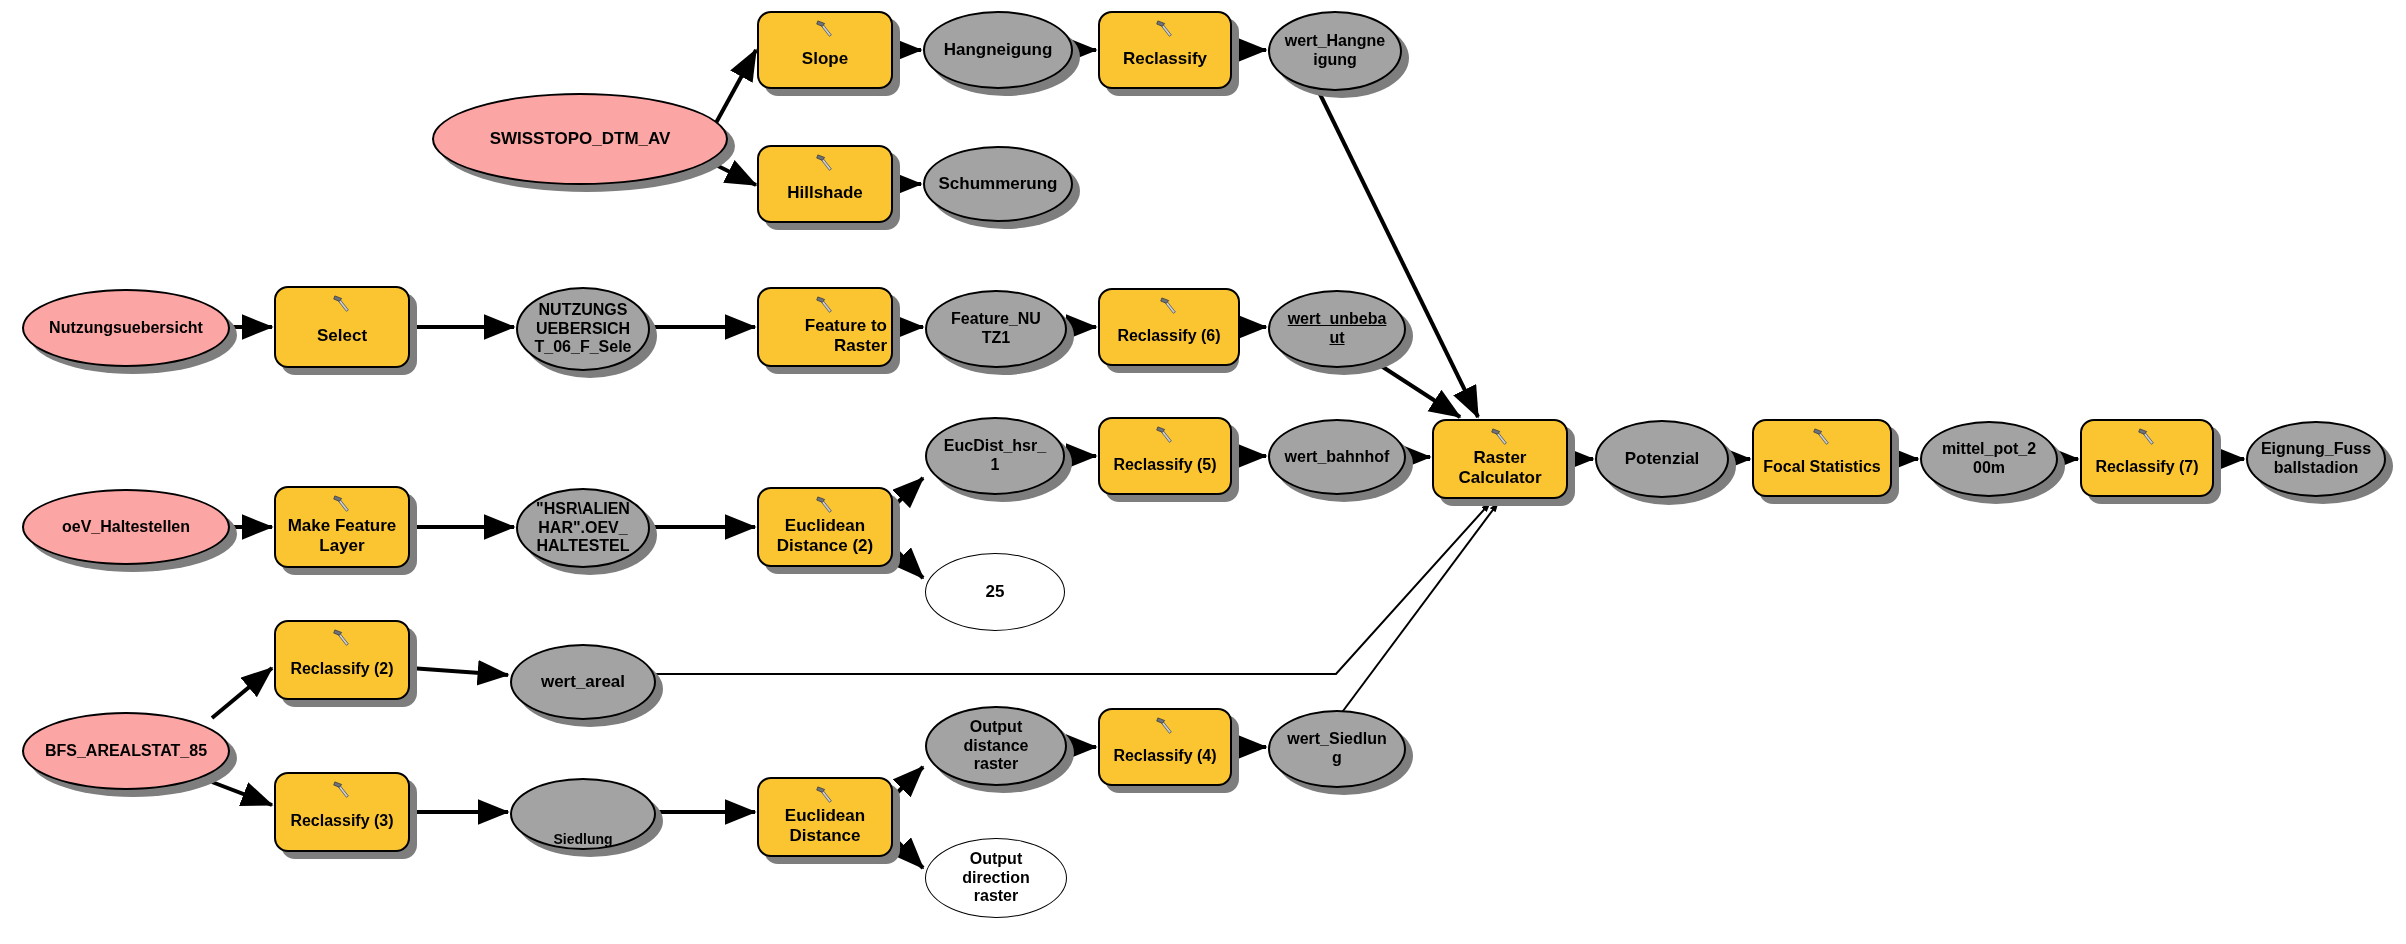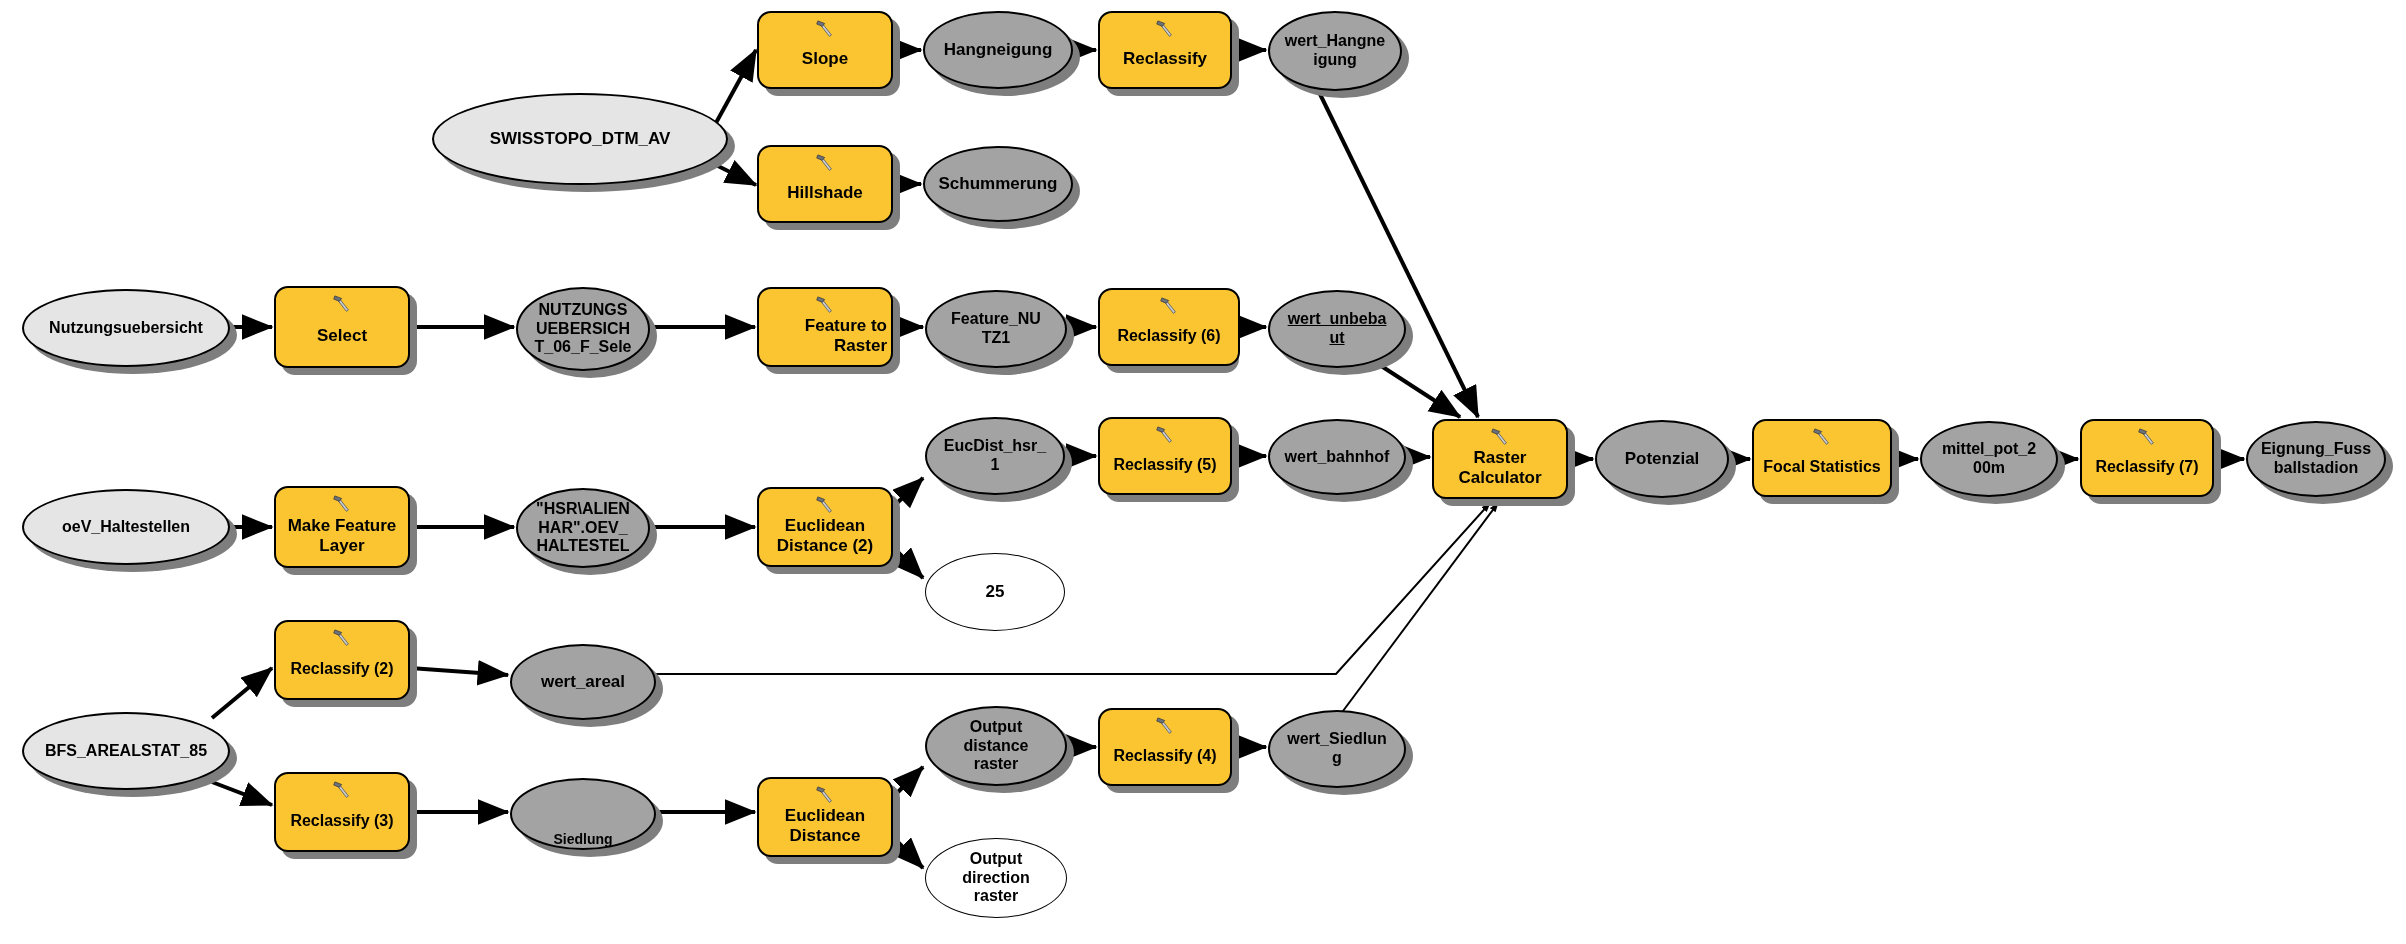--- a/index.html
+++ b/index.html
@@ -37,21 +37,21 @@
     line-height: 1.18;
     white-space: pre-line;
     z-index: 5;
   }
   
   .node.ellipse {
     border-radius: 50%;
     border: 2px solid #000000;
   }
   .node.ellipse.input {
-    background: #e5e5e5;
+    background: #fca5a5;
   }
   .node.ellipse.derived {
     background: #a3a3a3;
   }
   .node.ellipse.empty {
     background: #ffffff;
     border: 1px solid #000000;
     font-weight: bold;
     justify-content: flex-end;
   }

